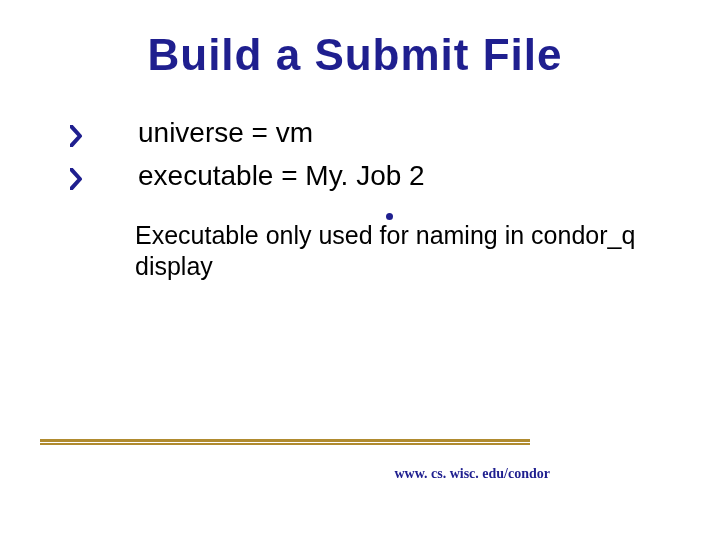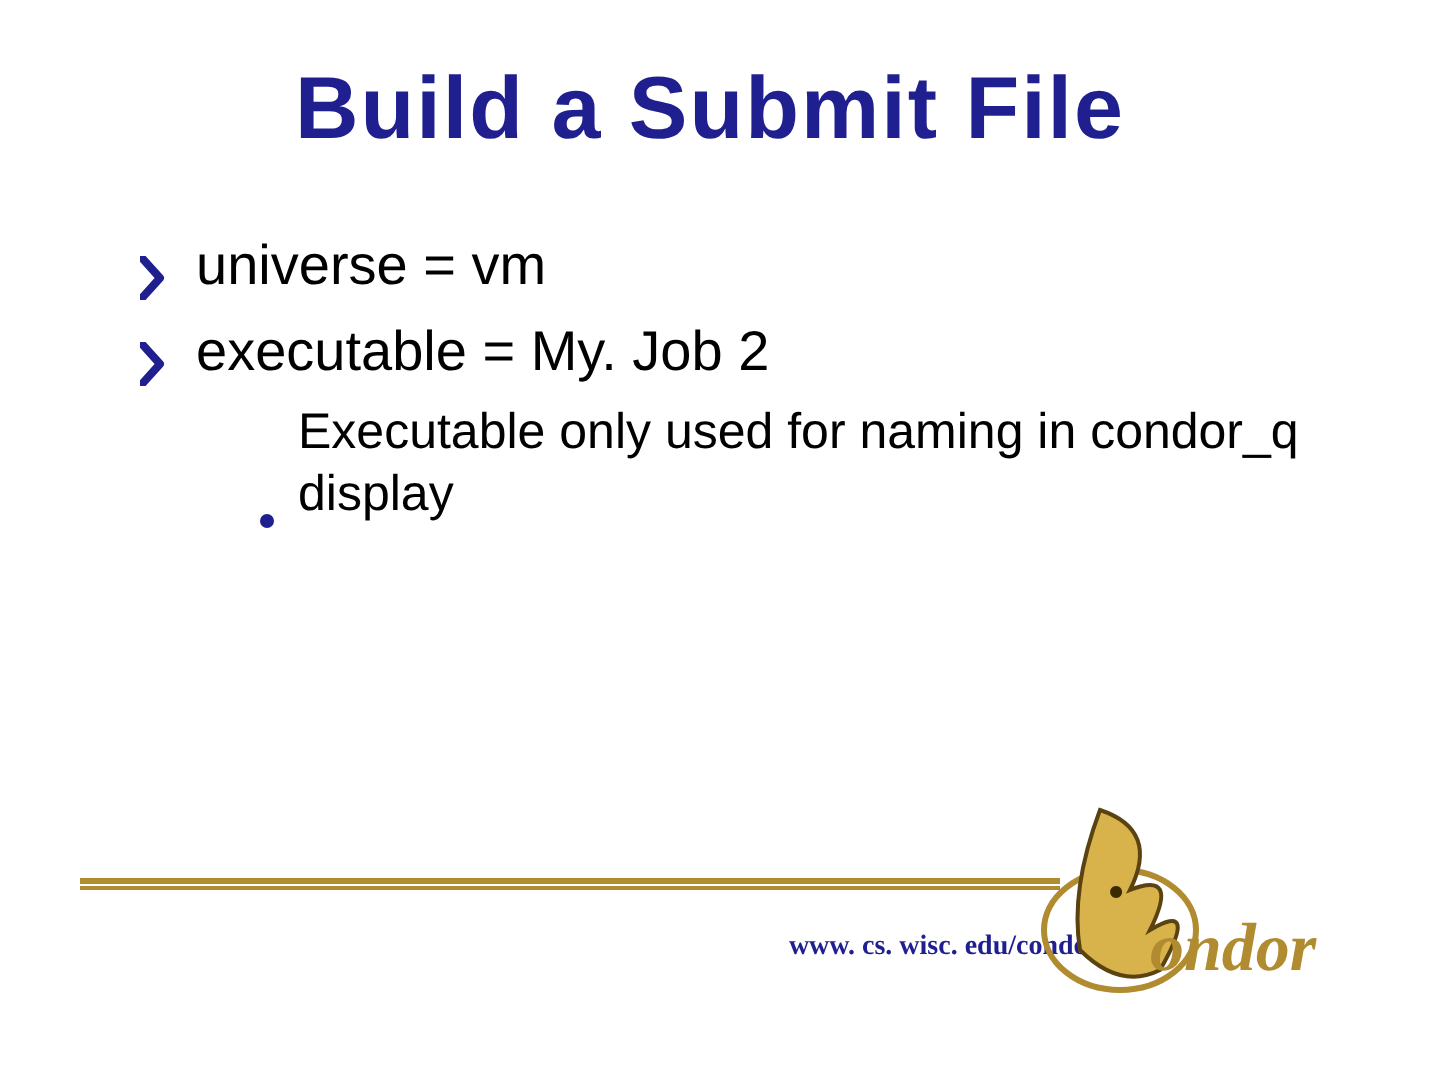--- a/index.html
+++ b/index.html
@@ -21,41 +21,43 @@
     color: #1f1f8f;
     text-align: center;
     margin-bottom: 35px;
     letter-spacing: 1px;
   }
   .list {
     padding-left: 20px;
   }
   .item-l1 {
     display: flex;
-    align-items: flex-end;
+    align-items: center;
     margin-bottom: 8px;
+    gap: 40px;
   }
   .chev {
     flex: 0 0 auto;
     margin-top: 6px;
     margin-right: 14px;
   }
   .chev svg { display: block; }
   .item-l1 .text {
     font-family: Arial, Helvetica, sans-serif;
     font-size: 28px;
     color: #000;
     line-height: 1.25;
   }
   .item-l2 {
     display: flex;
-    align-items: flex-end;
+    align-items: center;
     margin-left: 60px;
     margin-top: 4px;
     margin-bottom: 10px;
+    flex-direction: column;
   }
   .dot {
     flex: 0 0 auto;
     width: 7px;
     height: 7px;
     background: #1f1f8f;
     border-radius: 50%;
     margin-top: 12px;
     margin-right: 12px;
   }
@@ -129,22 +131,14 @@
   </div>
 
   <div class="footer-rule">
     <div class="bar1"></div>
     <div class="bar2"></div>
     <div class="bar3"></div>
   </div>
 
   <div class="footer-url">www. cs. wisc. edu/condor</div>
 
-  <div class="logo">
-    <svg width="170" height="120" viewBox="0 0 170 120">
-      <ellipse cx="40" cy="70" rx="38" ry="30" fill="none" stroke="#b08b2f" stroke-width="3"></ellipse>
-      <path d="M30 10 Q60 20 45 50 Q70 40 55 70 Q80 55 60 90 Q40 100 20 80 Q15 50 30 10 Z" fill="#d8b24a" stroke="#5a4310" stroke-width="2"></path>
-      <path d="M38 48 a3 3 0 1 0 0.1 0" fill="#3a2a00"></path>
-      <text x="55" y="90" font-family="Georgia, 'Times New Roman', serif" font-size="34" font-style="italic" font-weight="bold" fill="#b08b2f">ondor</text>
-    </svg>
-  </div>
 
 </div>
 
 </body></html>

